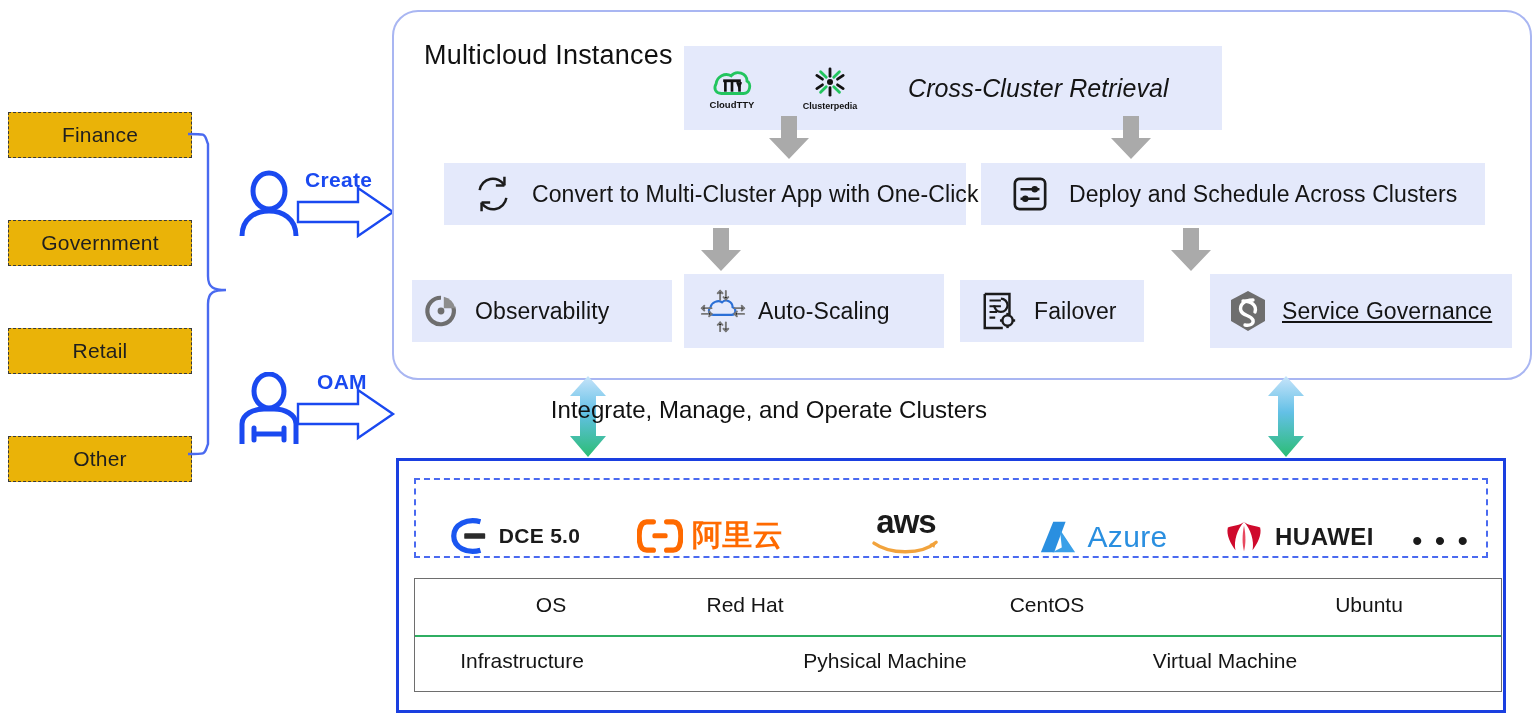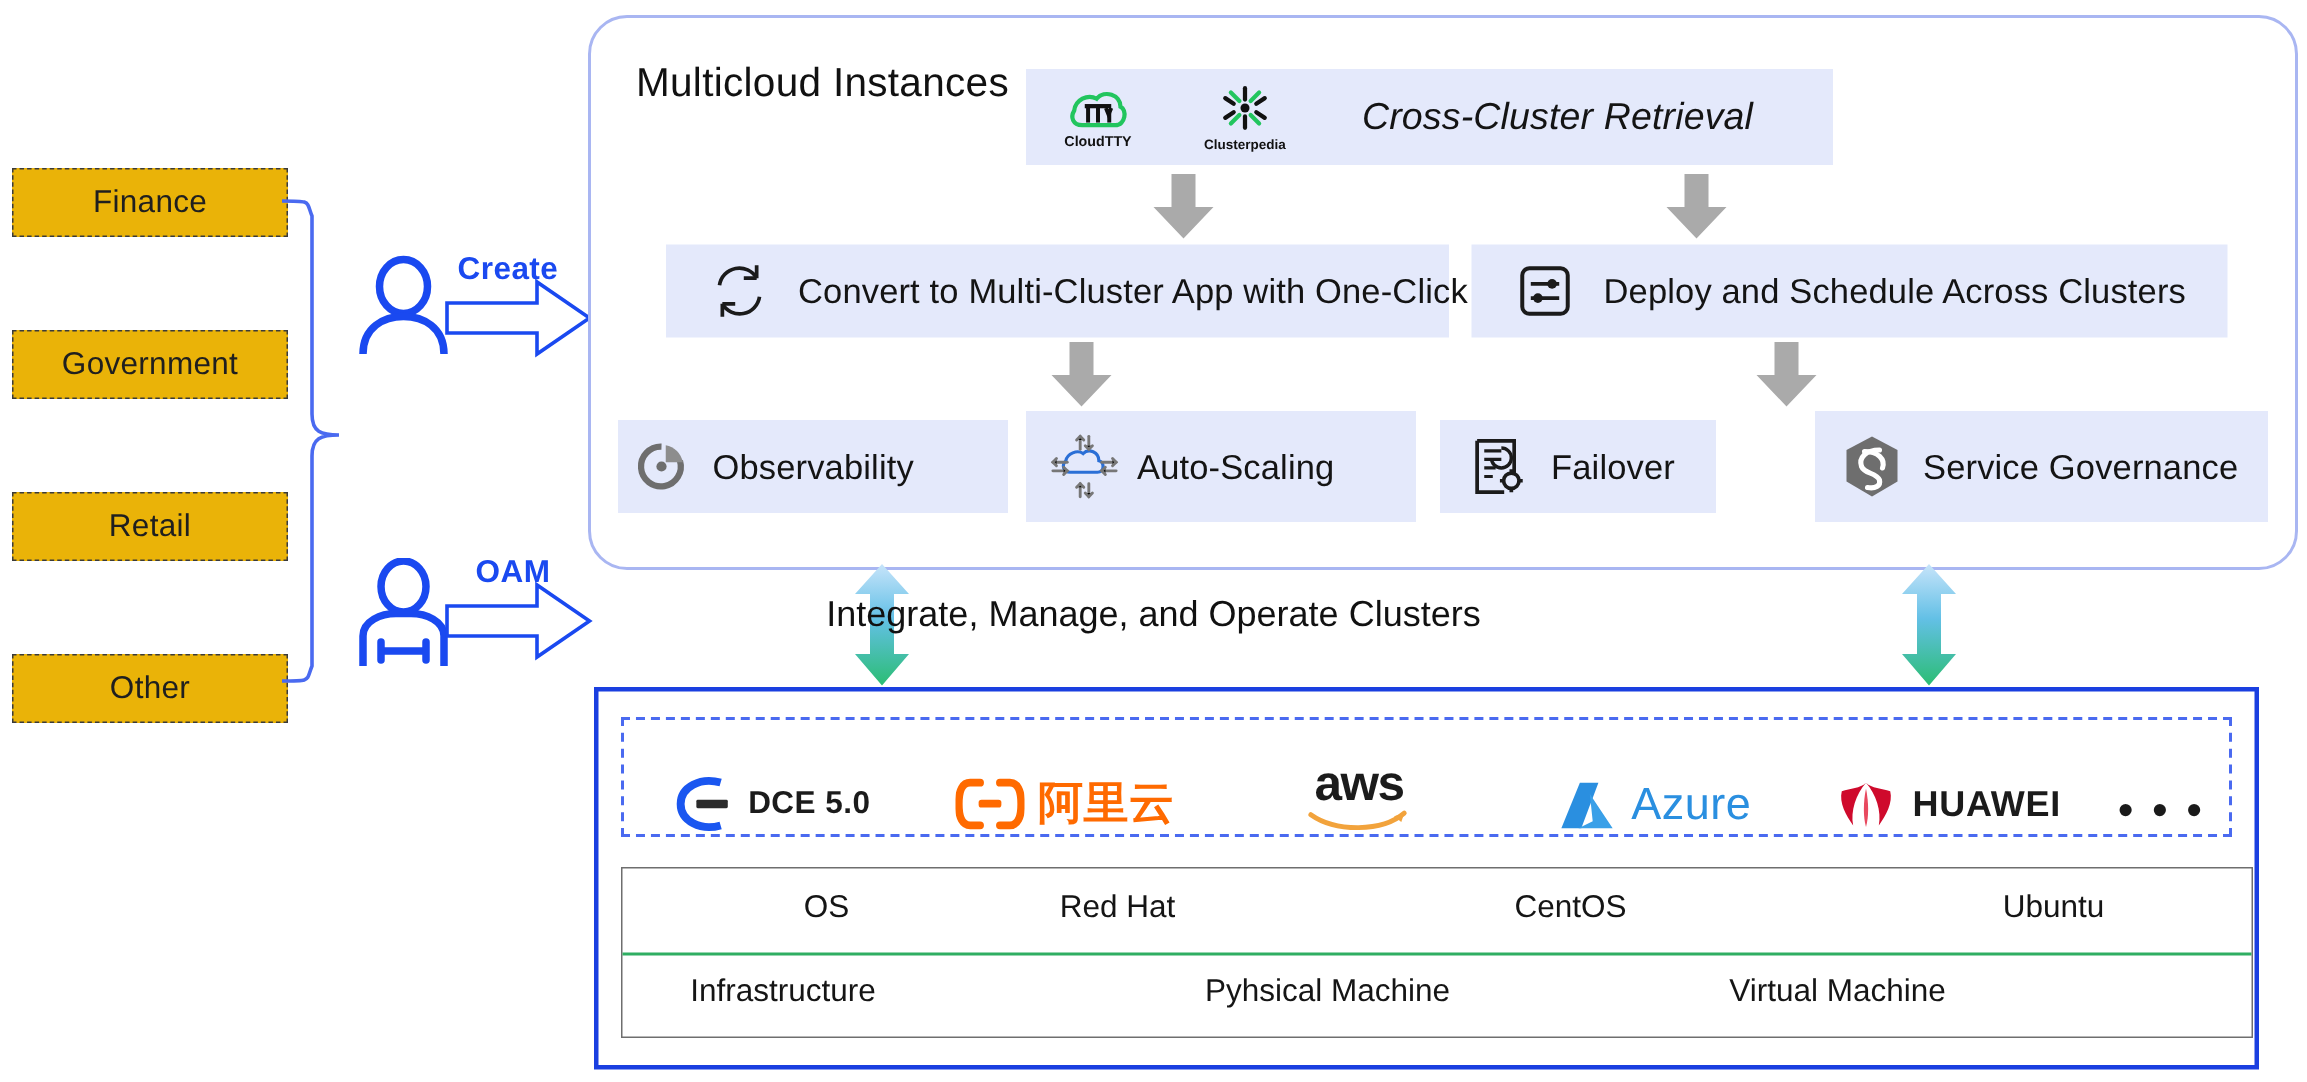--- a/index.html
+++ b/index.html
@@ -116,21 +116,21 @@
   <path d="M46,56 L46,68" stroke="#1a49f0" stroke-width="5" stroke-linecap="round"></path>
 </svg>
 <div class="persona-label" style="left:317px;top:370px">OAM</div>
 <svg class="abs" style="left:296px;top:386px;" width="100" height="56">
   <path d="M2,18 L62,18 L62,4 L97,28 L62,52 L62,38 L2,38 Z" fill="#ffffff" stroke="#1a49f0" stroke-width="2.4"></path>
 </svg>
 
 <div id="multicloud-card"></div>
 <div id="card-title">Multicloud Instances</div>
 
-<div class="tile" style="left:684px;top:46px;width:538px;height:64px;">
+<div class="tile" style="left:684px;top:46px;width:538px;height:84px;">
   <div class="ticon" style="width:96px;flex-direction:column;gap:2px;">
     <svg width="40" height="30" viewBox="0 0 44 34">
       <path d="M10,30 C3,30 1,24 4,19 C5,11 14,6 21,10 C27,3 39,7 39,16
                C44,18 43,30 35,30 Z" fill="none" stroke="#22c55e" stroke-width="3.2"></path>
       <rect x="12" y="14" width="20" height="3.2" fill="#111"></rect>
       <rect x="13" y="17" width="3" height="11" fill="#111"></rect>
       <rect x="20.5" y="17" width="3" height="11" fill="#111"></rect>
       <path d="M28,17 L30,22 L32,17" fill="none" stroke="#111" stroke-width="3"></path>
       <rect x="29" y="21" width="3" height="7" fill="#111"></rect>
     </svg>
@@ -255,21 +255,21 @@
 </div>
 
 <div class="tile" style="left:1210px;top:274px;width:302px;height:74px;padding-left:14px;">
   <div class="ticon" style="width:48px;">
     <svg width="42" height="44" viewBox="0 0 42 44">
       <path d="M21,2 L38,11 L38,32 L21,42 L4,32 L4,11 Z" fill="#6e6e6e"></path>
       <path d="M26,11 C17,11 12,16 14,22 C16,27 24,26 26,31 C27,35 23,37 18,36" fill="none" stroke="#ffffff" stroke-width="3.4" stroke-linecap="round"></path>
       <path d="M16,12 C25,12 30,17 28,23" fill="none" stroke="#ffffff" stroke-width="3.4" stroke-linecap="round"></path>
     </svg>
   </div>
-  <span class="tlabel" style="margin-left:10px;">Service Governance</span>
+  <span class="tlabel" style="margin-left:10px;text-decoration:underline;">Service Governance</span>
 </div>
 
 <svg class="abs" style="left:566px;top:376px;" width="44" height="82">
   <defs>
     <linearGradient id="bgrad1" x1="0" y1="0" x2="0" y2="1">
       <stop offset="0%" stop-color="#c7e4fa"></stop>
       <stop offset="45%" stop-color="#63c0e6"></stop>
       <stop offset="100%" stop-color="#2bbd74"></stop>
     </linearGradient>
   </defs>

